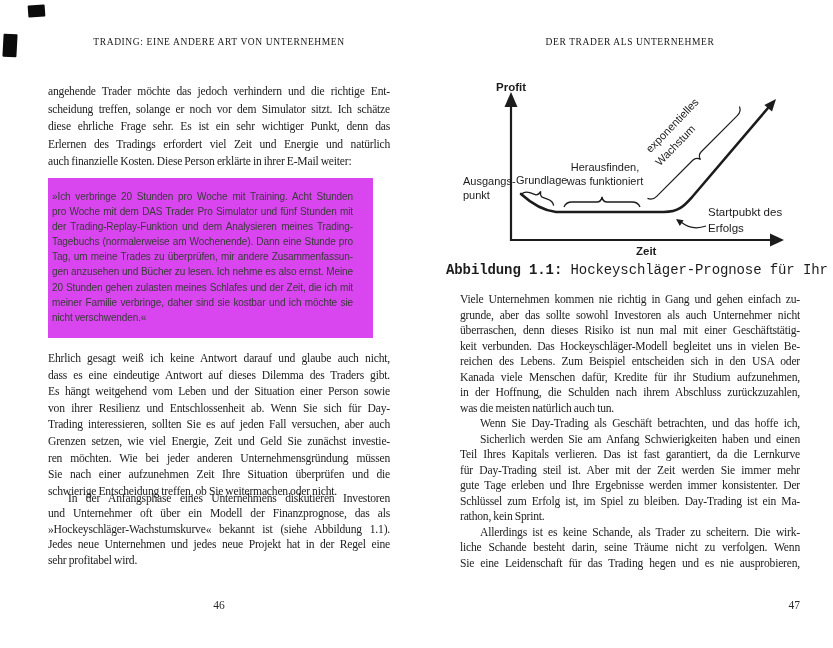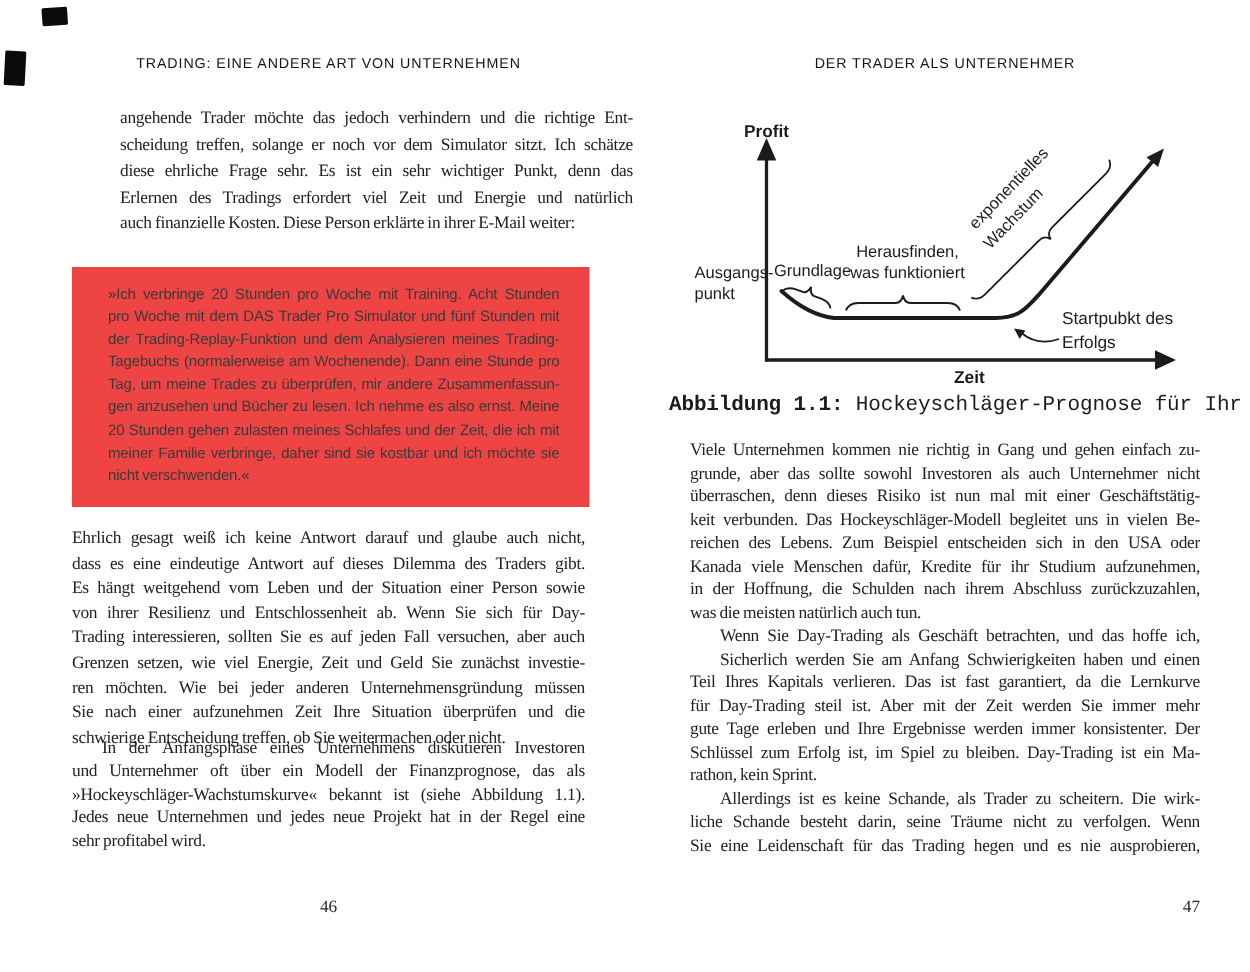--- a/index.html
+++ b/index.html
@@ -1,34 +1,34 @@
 <!DOCTYPE html>
 <html><head>
 <meta charset="utf-8">
 <style>
   html,body{margin:0;padding:0;background:#ffffff;}
   .sheet{position:relative;width:833px;height:648px;background:#fff;overflow:hidden;
          font-family:"Liberation Serif","DejaVu Serif",serif;color:#1e1e1e;}
   .hdr{position:absolute;top:37px;text-align:center;
-       font-family:Liberation Sans, sans-serif;
+       font-family:Liberation Serif, serif;
        font-size:9.5px;letter-spacing:.6px;color:#161616;white-space:nowrap;}
   .hdr-left{left:48px;width:342px;}
   .hdr-right{left:460px;width:340px;}
   .para{position:absolute;}
   .para .bline{height:var(--lh);line-height:var(--lh);overflow:hidden;
                text-align:justify;text-align-last:justify;white-space:nowrap;}
   .para .bline.end{text-align-last:left;}
   .para .bline.ind{text-indent:20px;}
   .body-serif{font-size:11.6px;letter-spacing:-.2px;word-spacing:-.5px;color:#222;}
-  .p1{--lh:17.5px;left:48px;top:70px;width:342px;margin-left:32px;}
+  .p1{--lh:17.5px;left:48px;top:83px;width:342px;}
   .p2{--lh:16.6px;left:48px;top:351px;width:342px;}
   .p3{--lh:15.4px;left:48px;top:491px;width:342px;}
   .rbody{--lh:15.5px;left:460px;top:292px;width:340px;}
   .quote-box{position:absolute;left:48px;top:178px;width:301px;height:149px;
-             background:#ef4444;padding:11px 20px 0 24px;}
+             background:#d946ef;padding:11px 20px 0 4px;}
   .qlines{--lh:15.1px;position:relative;
           font-family:"Liberation Sans","DejaVu Sans",sans-serif;
           font-size:10px;letter-spacing:-.1px;word-spacing:-.4px;color:#3a3a3a;}
   .qlines .bline{height:var(--lh);line-height:var(--lh);overflow:hidden;
                  text-align:justify;text-align-last:justify;white-space:nowrap;}
   .qlines .bline.end{text-align-last:left;}
   .pagenum{position:absolute;top:599px;text-align:center;font-size:11.5px;color:#2a2a2a;}
   .pagenum-left{left:48px;width:342px;}
   .pagenum-right{left:460px;width:340px;text-align:right;}
   .caption{position:absolute;left:446px;top:262px;width:340px;

